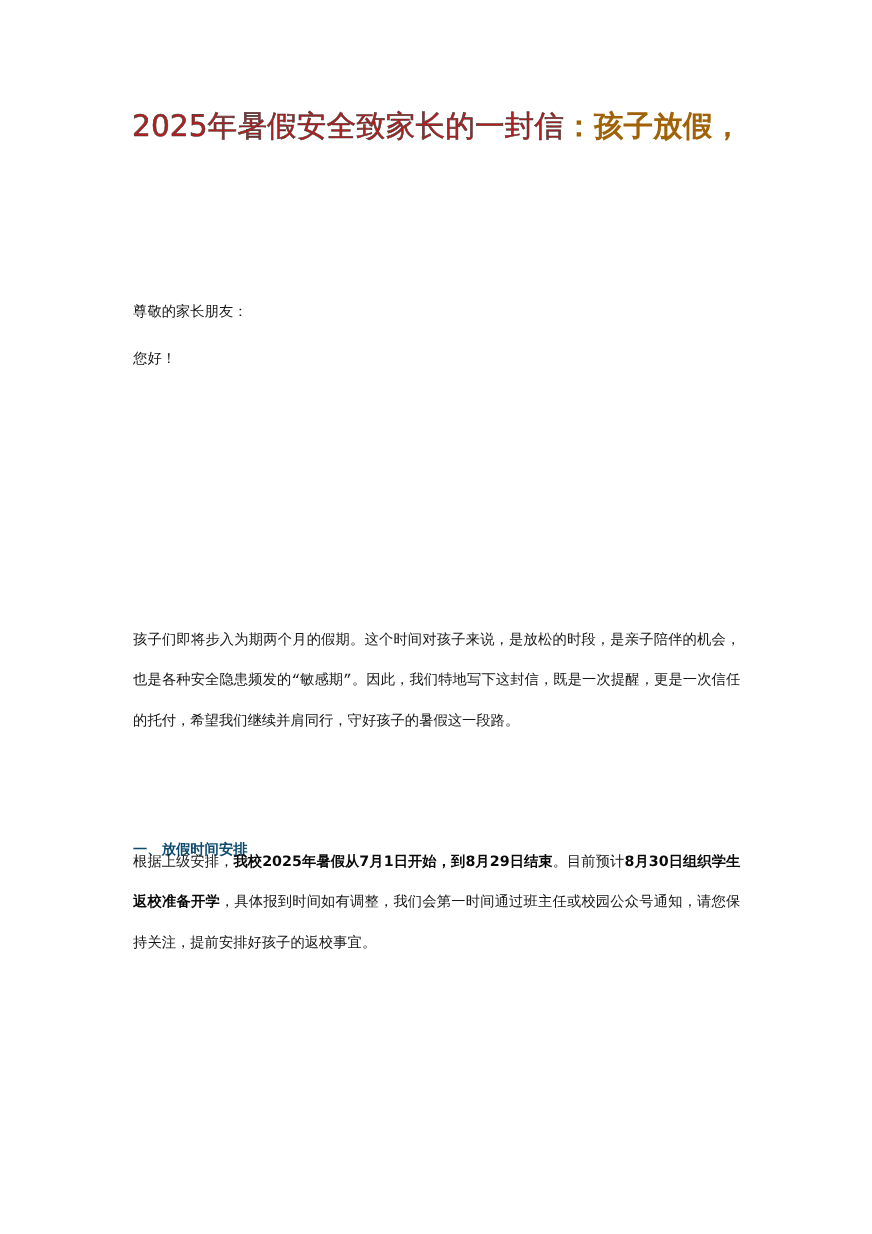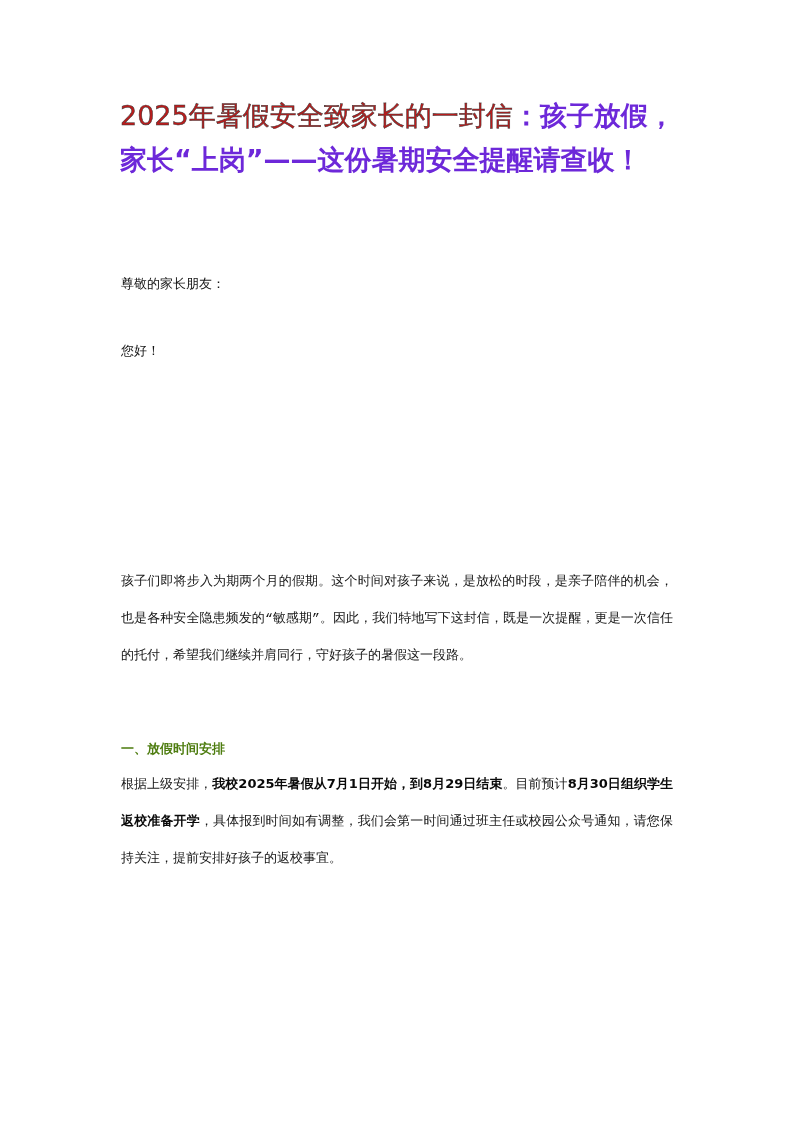--- a/index.html
+++ b/index.html
@@ -28,58 +28,57 @@
     top: 94px;
     width: 570px;
     font-family: "DejaVu Sans", "Liberation Sans", sans-serif;
     font-size: 27px;
     font-weight: bold;
     line-height: 44px;
     margin: 0;
     white-space: nowrap;
   }
   .title .gray { color: #b91c1c; font-weight: normal; -webkit-text-stroke: 0.5px #3b3b3b; }
-  .title .dark { color: #6d28d9; }
+  .title .dark { color: #a16207; margin-top: 12px; }
   .title-line { display: block; }
   .body-text {
     position: absolute;
     left: 121px;
     width: 552px;
     font-size: 13px;
     line-height: 37px;
     text-align: justify;
     text-align-last: left;
     margin: 0;
     color: #161616;
   }
   .greet { top: 265px; }
-  .hello { top: 332px; }
+  .hello { top: 308px; }
   .p1 { top: 376px; }
   .p2 { top: 563px; font-family: Liberation Mono, monospace; }
   .h1 {
-    top: 730px;
+    top: 754px;
     font-family: "DejaVu Sans", "Liberation Sans", sans-serif;
     font-weight: bold;
-    color: #4d7c0f;
+    color: #0c4a6e;
   }
   .p3 { top: 765px; }
   .b {
     font-family: "DejaVu Sans", "Liberation Sans", sans-serif;
     font-weight: bold;
     color: #0a0a0a;
   }
 </style>
 </head>
 <body>
 
 <div class="page">
 
   <h1 class="title">
     <span class="title-line"><span class="gray">2025年暑假安全致家长的一封信</span><span class="dark">：孩子放假，</span></span>
-    <span class="title-line dark">家长“上岗”——这份暑期安全提醒请查收！</span>
   </h1>
 
   <p class="body-text greet">尊敬的家长朋友：</p>
 
   <p class="body-text hello">您好！</p>
 
 
   <p class="body-text p2">孩子们即将步入为期两个月的假期。这个时间对孩子来说，是放松的时段，是亲子陪伴的机会，也是各种安全隐患频发的“敏感期”。因此，我们特地写下这封信，既是一次提醒，更是一次信任的托付，希望我们继续并肩同行，守好孩子的暑假这一段路。</p>
 
   <p class="body-text h1">一、放假时间安排</p>

